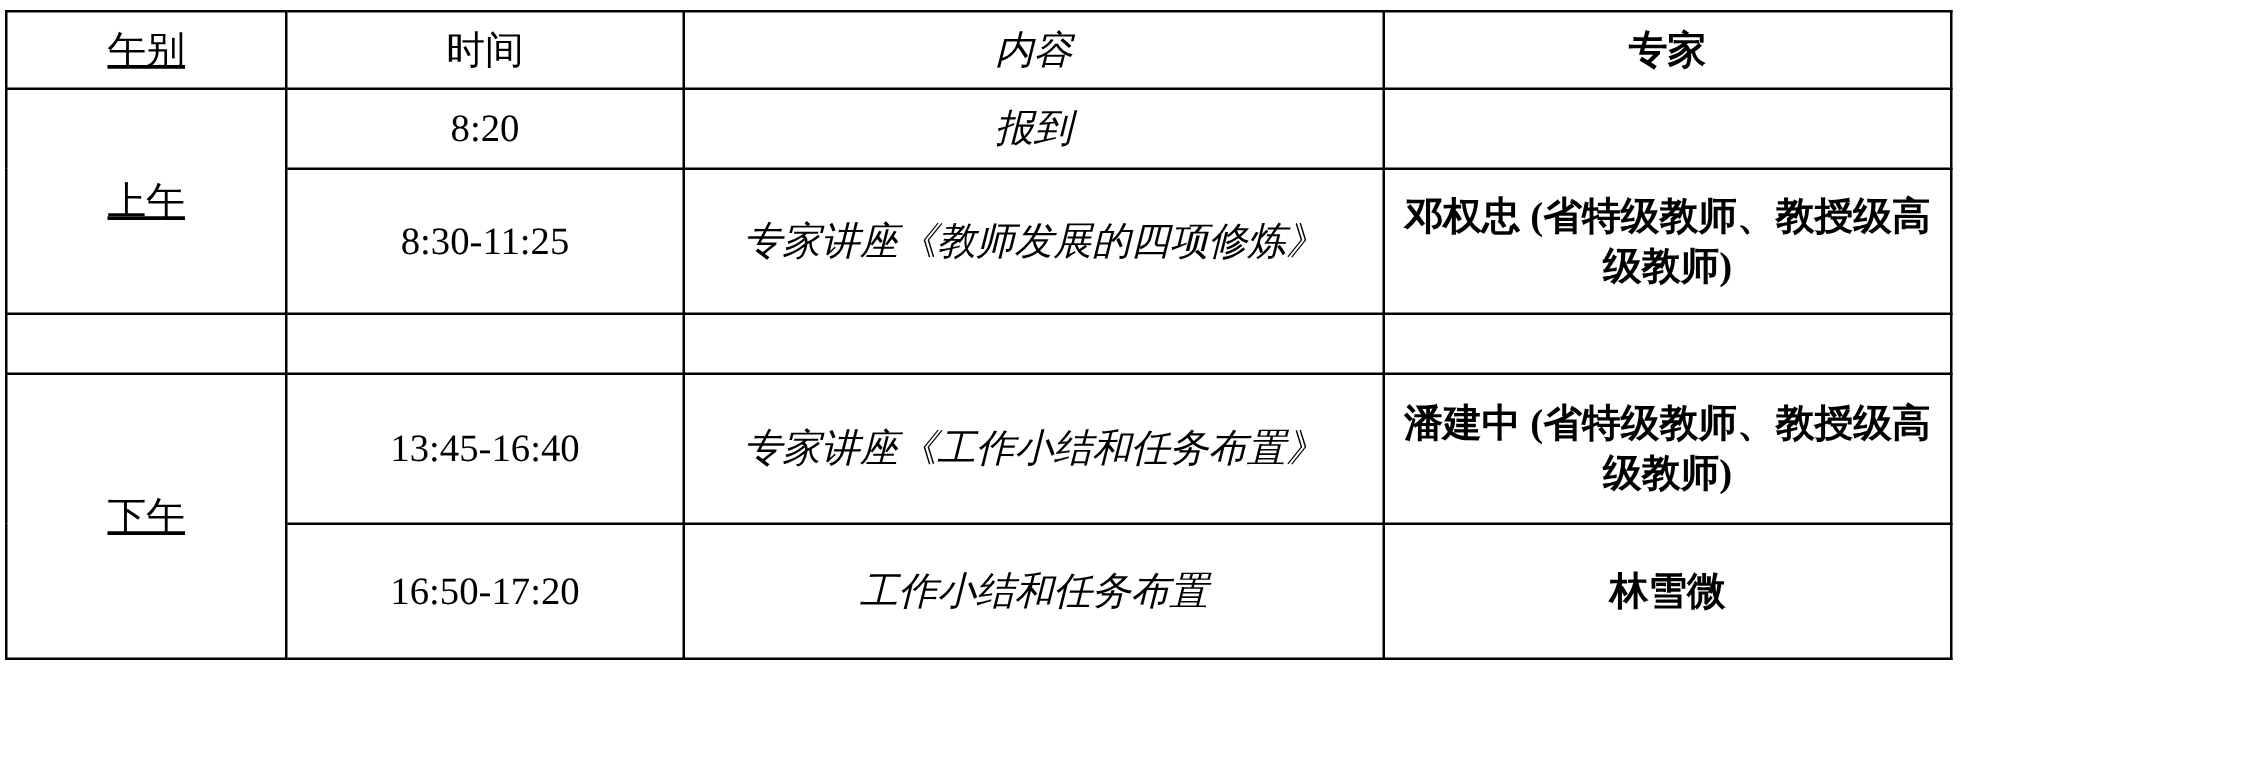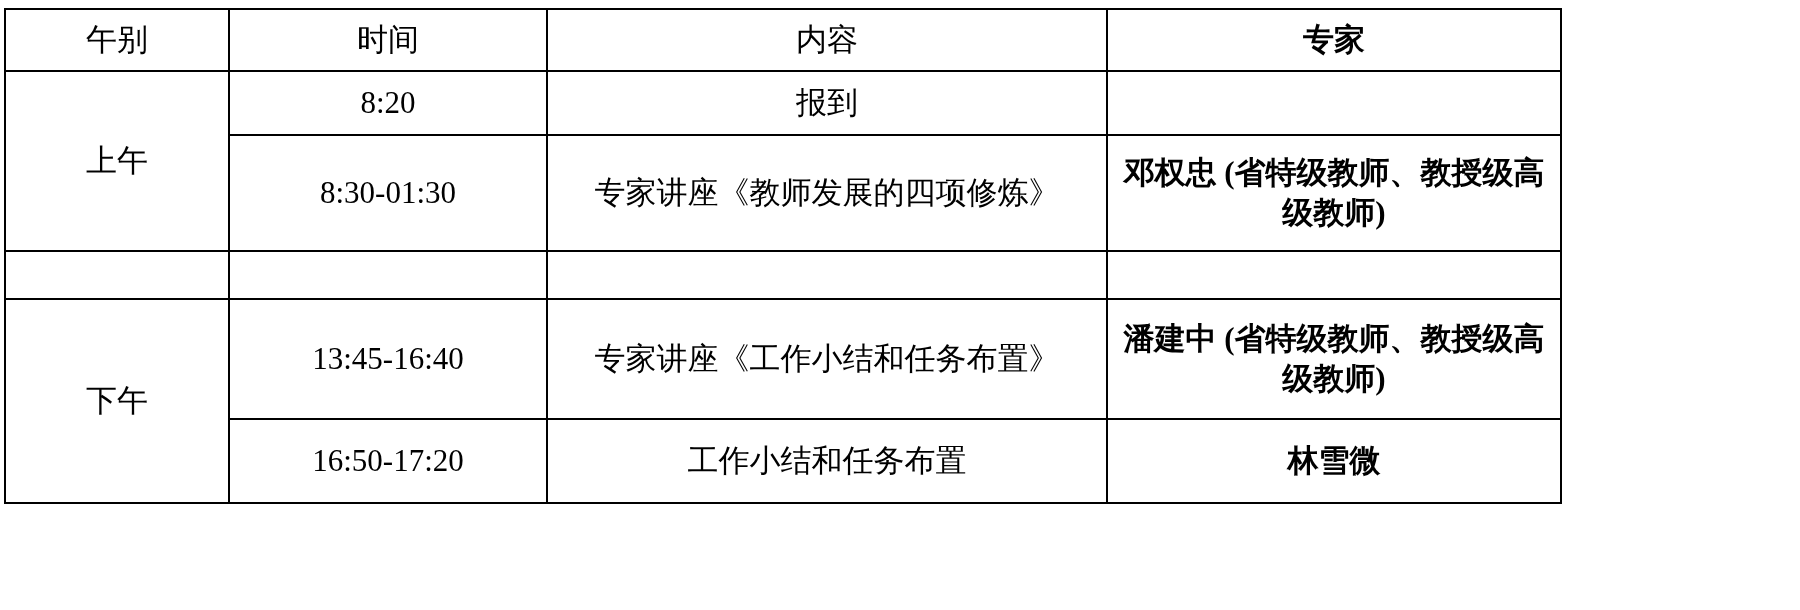--- a/index.html
+++ b/index.html
@@ -39,42 +39,43 @@
   
   col.c-session { width: 224px; }
   col.c-time    { width: 318px; }
   col.c-content { width: 560px; }
   col.c-expert  { width: 454px; }
 
   .row-header td { height: 62px; }
 
   td.session {
     font-size: 33px;
+    text-decoration: underline;
   }
   td.time { font-size: 31px; }
-  td.content { font-size: 32px; }
+  td.content { font-size: 32px; font-style: italic; }
   td.expert {
     font-size: 32px;
     line-height: 1.30;
     font-weight: bold;
   }
   td.expert.wrap {
     text-align: center;
   }
   .spacer-row td {
     height: 48px;
     border-left: 2px solid #000000;
     border-right: 2px solid #000000;
     border-top: 2px solid #000000;
     border-bottom: 2px solid #000000;
   }
   .h-reg { height: 64px; margin-left: 28px; }
   .h-lec { height: 116px; }
   .h-pm1 { height: 120px; }
-  .h-pm2 { height: 84px; }
+  .h-pm2 { height: 108px; }
   .nowrap { white-space: nowrap; }
 </style>
 </head>
 <body>
 
 <div class="page">
   <table class="schedule">
     <colgroup>
       <col class="c-session">
       <col class="c-time">
@@ -90,21 +91,21 @@
       </tr>
 
       <tr>
         <td class="session" rowspan="2">上午</td>
         <td class="time h-reg">8:20</td>
         <td class="content h-reg">报到</td>
         <td class="expert h-reg"></td>
       </tr>
 
       <tr>
-        <td class="time h-lec">8:30-01:30</td>
+        <td class="time h-lec">8:30-11:25</td>
         <td class="content h-lec nowrap">专家讲座《教师发展的四项修炼》</td>
         <td class="expert wrap h-lec">邓权忠 (省特级教师、教授级高级教师)</td>
       </tr>
 
       <tr class="spacer-row">
         <td></td>
         <td></td>
         <td></td>
         <td></td>
       </tr>

